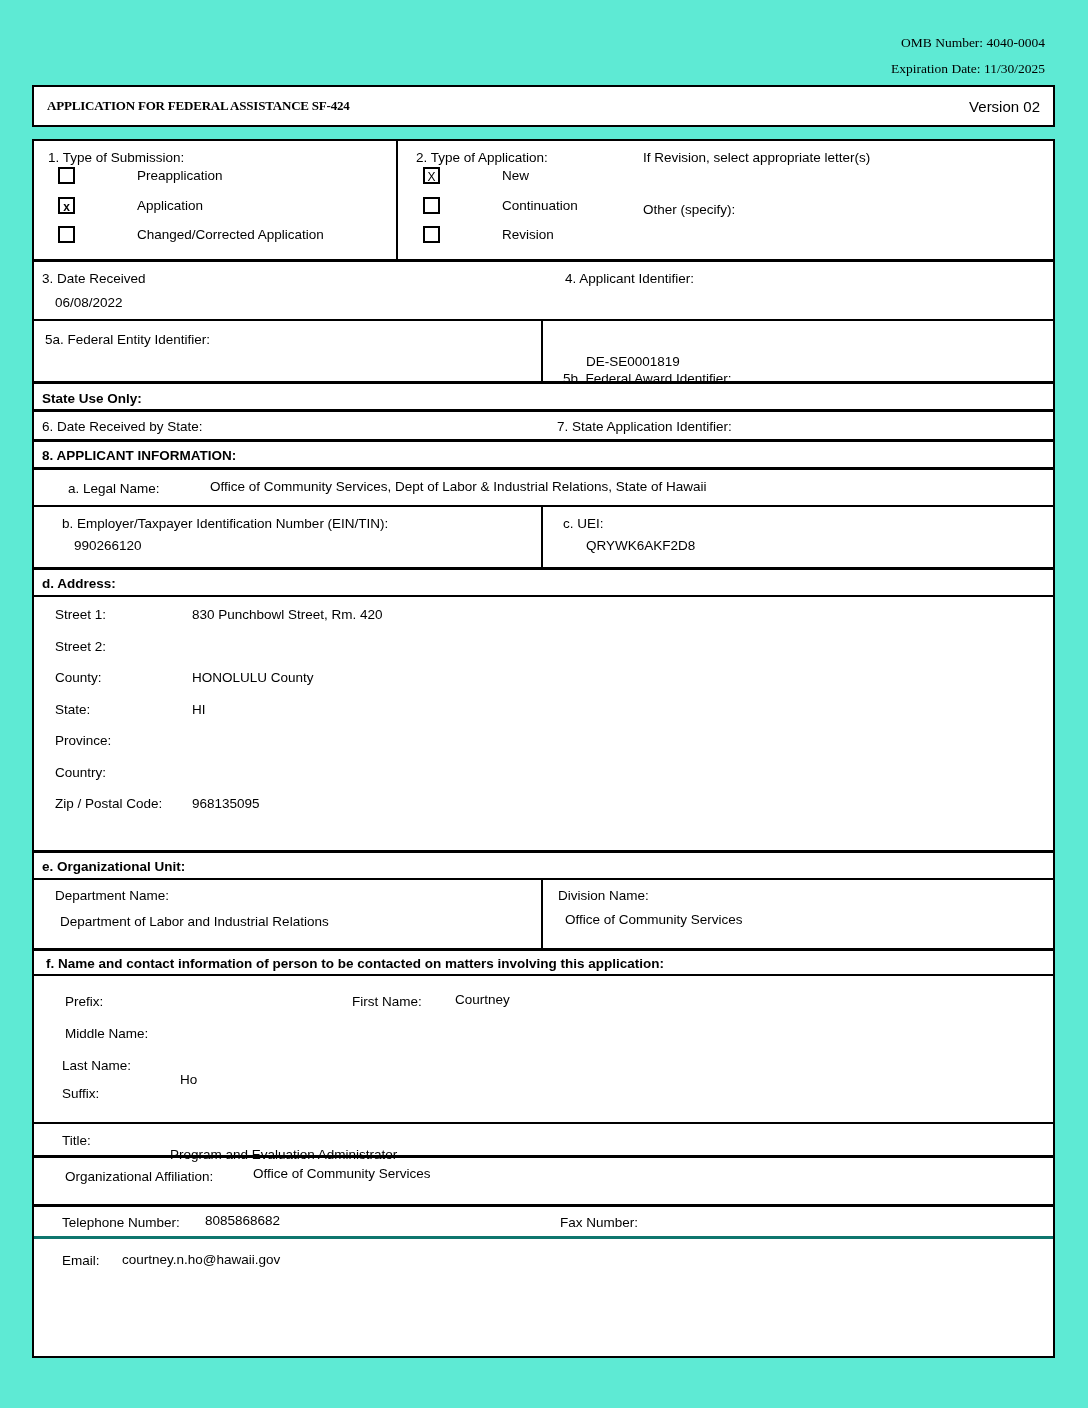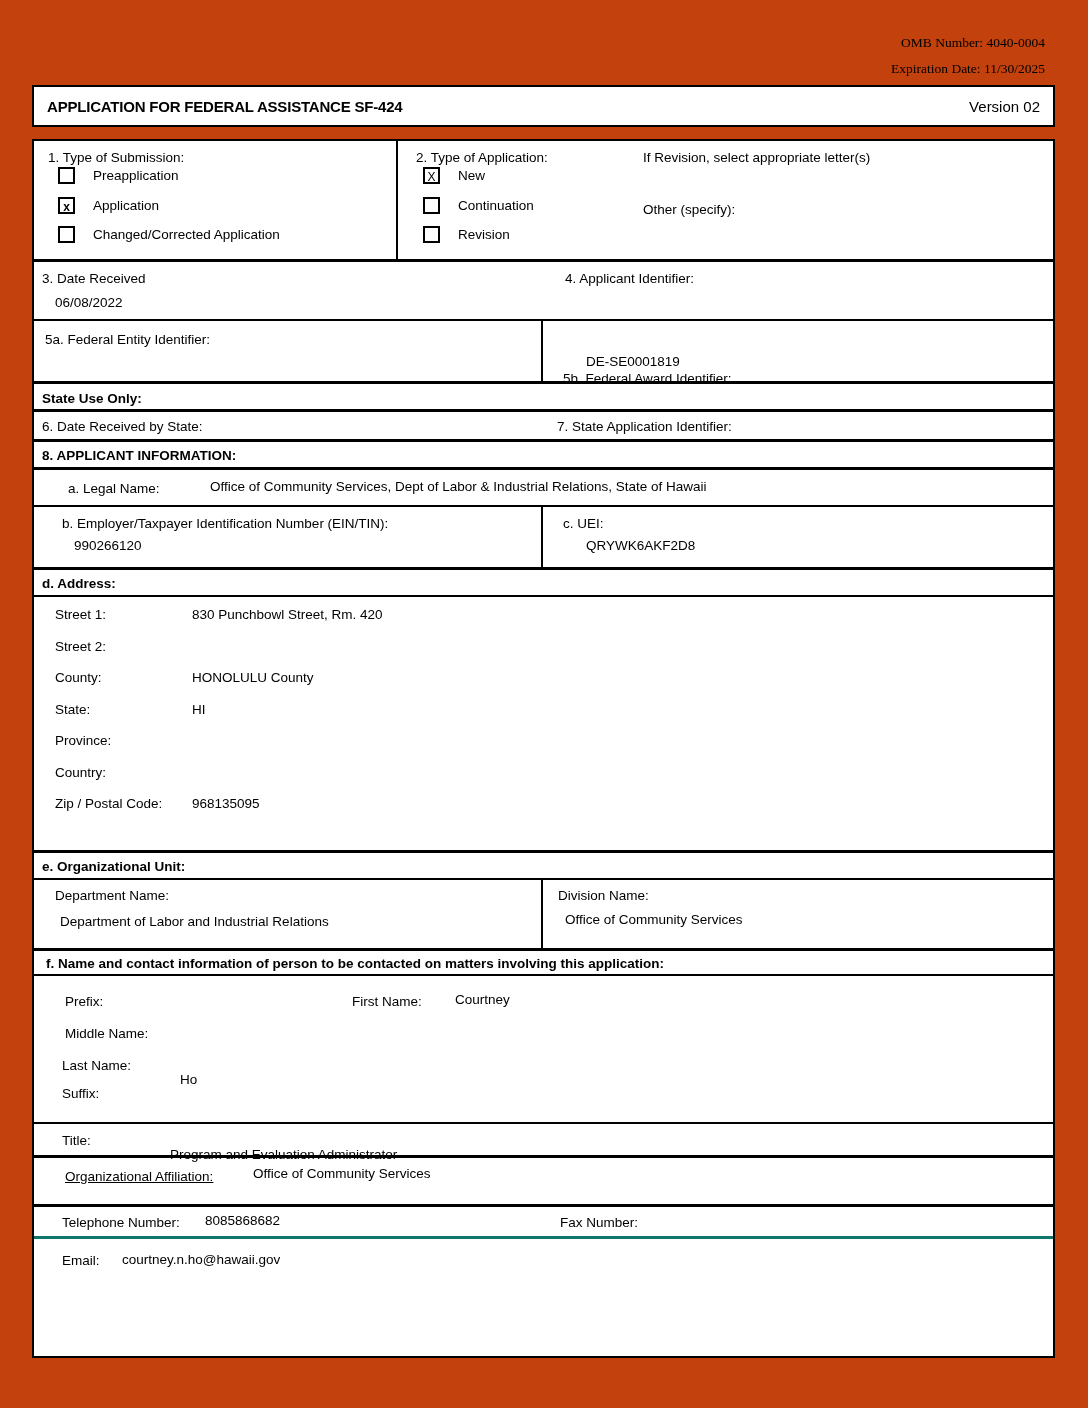--- a/index.html
+++ b/index.html
@@ -1,44 +1,44 @@
 <!DOCTYPE html>
 <html><head>
 <meta charset="utf-8">
 <style>
   * { margin:0; padding:0; box-sizing:border-box; }
   body { background:#fff; }
-  .page { position:relative; width:1088px; height:1408px; background:#c2410c;
+  .page { position:relative; width:1088px; height:1408px; background:#5eead4;
           font-family:"Liberation Sans", sans-serif; font-size:13.5px; color:#000; overflow:hidden; }
 
   
   .omb { position:absolute; top:30px; right:43px; text-align:right;
          font-family:"Liberation Serif", serif; font-size:13.5px; line-height:1.9; }
 
   
   .header-box { position:absolute; left:32px; top:85px; width:1023px; height:42px;
                 border:2px solid #000; display:flex; justify-content:space-between;
                 align-items:center; padding:0 13px; background:#fff; }
-  .header-box .ttl { font-weight:bold; font-size:15px; letter-spacing:-0.2px; }
+  .header-box .ttl { font-weight:bold; font-size:13px; letter-spacing:-0.2px;font-family:Liberation Serif, serif; }
   .header-box .ver { font-size:15px; }
 
   
   .form-box { position:absolute; left:32px; top:139px; width:1023px; border:2px solid #000; background:#fff; }
   .row { position:relative; width:100%; }
   .flexrow { display:flex; }
   .c1 { position:relative; border-right:2px solid #000; }
   .c2 { position:relative; flex:1; }
   .abs { position:absolute; white-space:nowrap; }
   .bold { font-weight:bold; }
 
   
   .rowA { height:118px; display:flex; }
   .rowA .c1 { width:364px; }
   .a-t1 { left:14px; top:9px; }
-  .cbrow { position:absolute; display:flex; align-items:center; }
+  .cbrow { position:absolute; display:flex; align-items:center;gap:44px; }
   .cb { width:17px; height:17px; border:2px solid #000; text-align:center;
         font-size:12px; line-height:16px; font-weight:bold; flex:0 0 auto; }
   .cb.plain { font-weight:normal; }
   .cblab { margin-left:18px; }
   .a-cb1 { left:24px; top:26px; }
   .a-cb2 { left:24px; top:56px; }
   .a-cb3 { left:24px; top:85px; }
   .a-t2 { left:18px; top:9px; }
   .a-rev { left:245px; top:9px; }
   .a-cb4 { left:25px; top:26px; }
@@ -114,21 +114,21 @@
   .n-lnv { left:146px; top:80px;margin-top:16px; }
   .n-suf { left:28px; top:110px; }
 
   
   .rowO { height:33px; border-top:2px solid #000; }
   .o-l { left:28px; top:9px; }
   .o-v { left:136px; top:7px;margin-top:16px; }
 
   
   .rowP { height:49px; border-top:3px solid #000; }
-  .p-l { left:31px; top:11px;text-decoration:underline; }
+  .p-l { left:31px; top:11px; }
   .p-v { left:219px; top:8px; }
 
   
   .rowQ { height:32px; border-top:3px solid #000; }
   .q-l1 { left:28px; top:8px; }
   .q-v1 { left:171px; top:6px; }
   .q-l2 { left:526px; top:8px; }
 
   
   .rowR { height:120px; border-top:3px solid #0f766e; }

